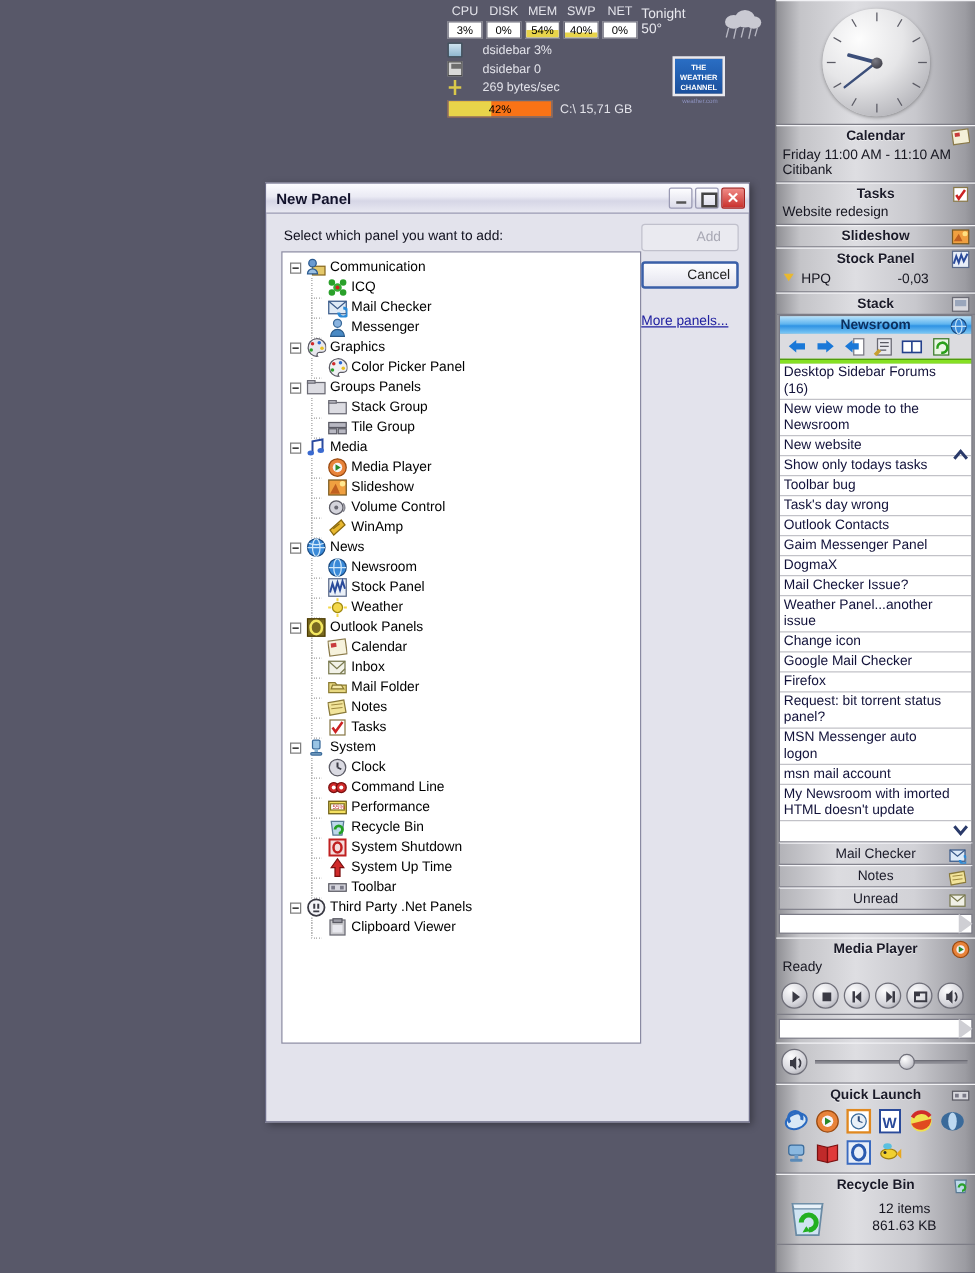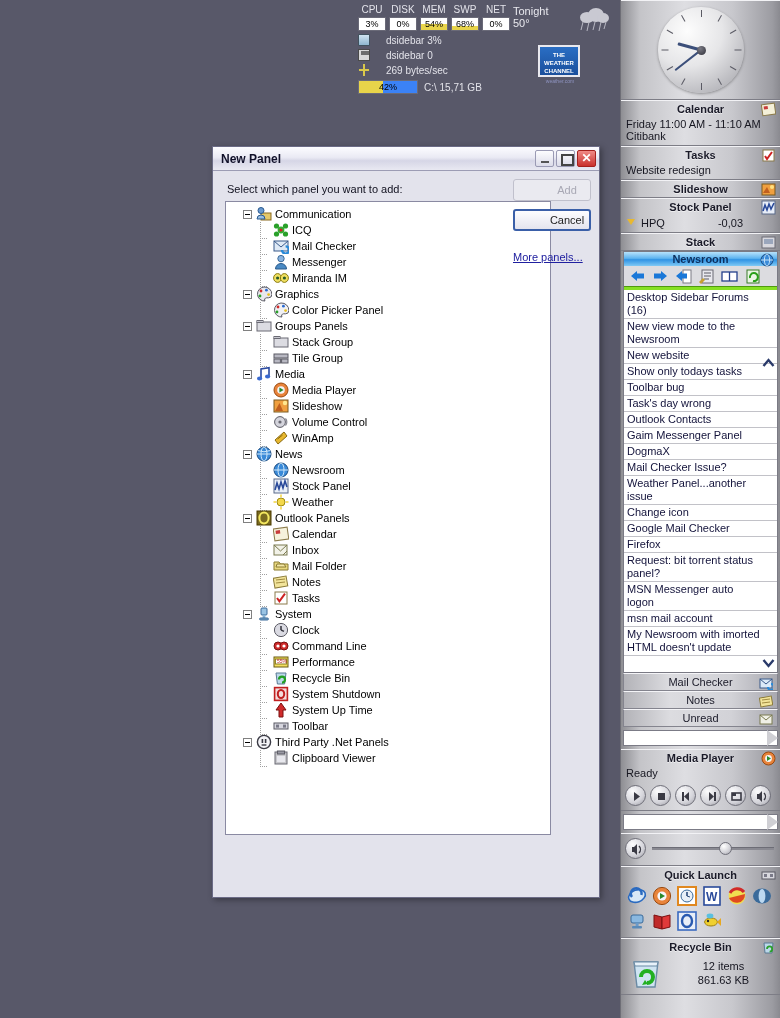--- a/index.html
+++ b/index.html
@@ -28,21 +28,21 @@
   .gauge .lbl { position:relative; z-index:2; }
   .statline { display:flex; align-items:center; gap:16px; margin-top:3px; color:#e3e3ea; font-size:10px; }
   .miniicon { width:12px; height:12px; display:inline-block; position:relative; flex:none; }
   .mi-mon { background:linear-gradient(#cfe3f0,#8fb6cf); border:1px solid #40525e; border-radius:1px; }
   .mi-disk { background:#d8d8d8; border:1px solid #4a4a4a; }
   .mi-disk:after { content:""; position:absolute; left:2px; top:1px; width:8px; height:4px; background:#6d6d6d; }
   .mi-net { background:transparent; }
   .mi-net:before { content:""; position:absolute; left:5px; top:0; width:2px; height:12px; background:#d9c84a; }
   .mi-net:after { content:""; position:absolute; left:1px; top:5px; width:10px; height:2px; background:#d9c84a; }
   .diskbar { display:flex; align-items:center; gap:6px; margin-top:4px; }
-  .diskbar .track { width:60px; height:14px; background:#3b82f6; border:1px solid #6a6a78; position:relative; }
+  .diskbar .track { width:84px; height:14px; background:#f97316; border:1px solid #6a6a78; position:relative; }
   .diskbar .track .f { position:absolute; left:0; top:0; height:100%; background:#e8d44a; }
   .diskbar .track .t { position:absolute; left:0; top:0; width:100%; text-align:center; line-height:12px; font-size:9px; color:#000; }
   .diskbar .cap { color:#e3e3ea; font-size:10px; }
 
   .weather { position:absolute; left:513px; top:5px; color:#e8e8ee; font-size:11px; }
   .weather .wtemp { font-size:11px; }
   .wicon { position:absolute; left:578px; top:6px; width:32px; height:28px; }
   .cloudpart { position:absolute; background:#c9c9d2; border-radius:50%; }
   .tvlogo {
     position:absolute; left:538px; top:45px; width:42px; height:32px;
@@ -69,22 +69,22 @@
   .winbtn { width:19px; height:17px; margin-left:2px; position:relative; cursor:default;
      border:1px solid #9a9ab4; border-radius:2px;
      background:linear-gradient(#fdfdff,#dcdce9); }
   .winbtn.min:after { content:""; position:absolute; left:5px; bottom:3px; width:8px; height:2px; background:#555; }
   .winbtn.max:after { content:""; position:absolute; left:4px; top:3px; width:9px; height:8px; border:2px solid #444; }
   .winbtn.close { background:linear-gradient(#f08a86,#c9302c); border:1px solid #a5201d; color:#fff;
      font-size:12px; font-weight:bold; text-align:center; line-height:15px; font-family:"Liberation Sans",sans-serif;}
   .dlgbody { padding:10px 12px; }
   .prompt { font-size:11px; color:#10101e; margin:2px 0 6px 2px; }
   .treebox {
-    width:326px; height:634px; background:#fff; border:1px solid #8a8aa2;
-    overflow:hidden; position:relative; padding:4px 0 0 13px;
+    width:288px; height:634px; background:#fff; border:1px solid #8a8aa2;
+    overflow:hidden; position:relative; padding:4px 0 0 2px;
   }
   .row { display:flex; align-items:center; height:16px; padding-left:4px; font-size:11px; color:#000; white-space:nowrap; }
   .row .exp {
     width:9px; height:9px; border:1px solid #808080; background:#fff;
     margin-right:4px; position:relative; flex:none;
   }
   .row .exp:after { content:""; position:absolute; left:1px; top:3px; width:5px; height:1px; background:#000; }
   .row .spacer { width:13px; flex:none; }
   .row .ind { width:17px; flex:none; position:relative; }
   .row .ind:before { content:""; position:absolute; left:4px; top:-8px; height:16px; width:1px;
@@ -192,21 +192,21 @@
       <div class="gauge">
           <div class="fill" style="height:0%"></div>
           <div class="lbl">0%</div>
         </div>
       <div class="gauge">
           <div class="fill" style="height:54%"></div>
           <div class="lbl">54%</div>
         </div>
       <div class="gauge">
           <div class="fill" style="height:32%"></div>
-          <div class="lbl">68%</div>
+          <div class="lbl">40%</div>
         </div>
       <div class="gauge">
           <div class="fill" style="height:0%"></div>
           <div class="lbl">0%</div>
         </div>
     </div>
 
     <div class="statline">
       <span class="miniicon mi-mon"></span>
       <span>dsidebar 3%</span>
@@ -300,31 +300,20 @@
           <span class="lbl">Mail Checker</span>
         </div>
         <div class="row">
           <span class="spacer"></span>
           <span class="ind"></span>
           <span class="ico"><svg width="16" height="16">
               <circle cx="8" cy="4.6" r="3.2" fill="#8ab4e0" stroke="#3a6a9a"></circle>
               <path d="M2.5 15 a5.5 5.5 0 0 1 11 0 Z" fill="#4a8ac4" stroke="#2a5a8a"></path>
             </svg></span>
           <span class="lbl">Messenger</span>
-        </div>
-        <div class="row">
-          <span class="spacer"></span>
-          <span class="ind"></span>
-          <span class="ico"><svg width="16" height="16">
-              <ellipse cx="4.6" cy="8" rx="4" ry="4.4" fill="#f0e060" stroke="#8a7a10"></ellipse>
-              <ellipse cx="11.4" cy="8" rx="4" ry="4.4" fill="#f0e060" stroke="#8a7a10"></ellipse>
-              <circle cx="4.6" cy="8" r="1.6" fill="#2a5a2a"></circle>
-              <circle cx="11.4" cy="8" r="1.6" fill="#2a5a2a"></circle>
-            </svg></span>
-          <span class="lbl">Miranda IM</span>
         </div>
         <div class="row">
           <span class="exp"></span>
           <span class="ico"><svg width="16" height="16">
               <path d="M8 1 a7 7 0 1 0 1 14 a2 2 0 0 1 1.5 -3.2 h2 a3.4 3.4 0 0 0 3.4 -3.4 A7.4 7.4 0 0 0 8 1 Z" fill="#e8e8ee" stroke="#5a5a64"></path>
               <circle cx="5" cy="5" r="1.4" fill="#d02a2a"></circle>
               <circle cx="10.4" cy="4.2" r="1.4" fill="#2a6ad0"></circle>
               <circle cx="12.6" cy="8.6" r="1.4" fill="#e8c020"></circle>
               <circle cx="4" cy="10" r="1.4" fill="#2aa02a"></circle>
             </svg></span>

